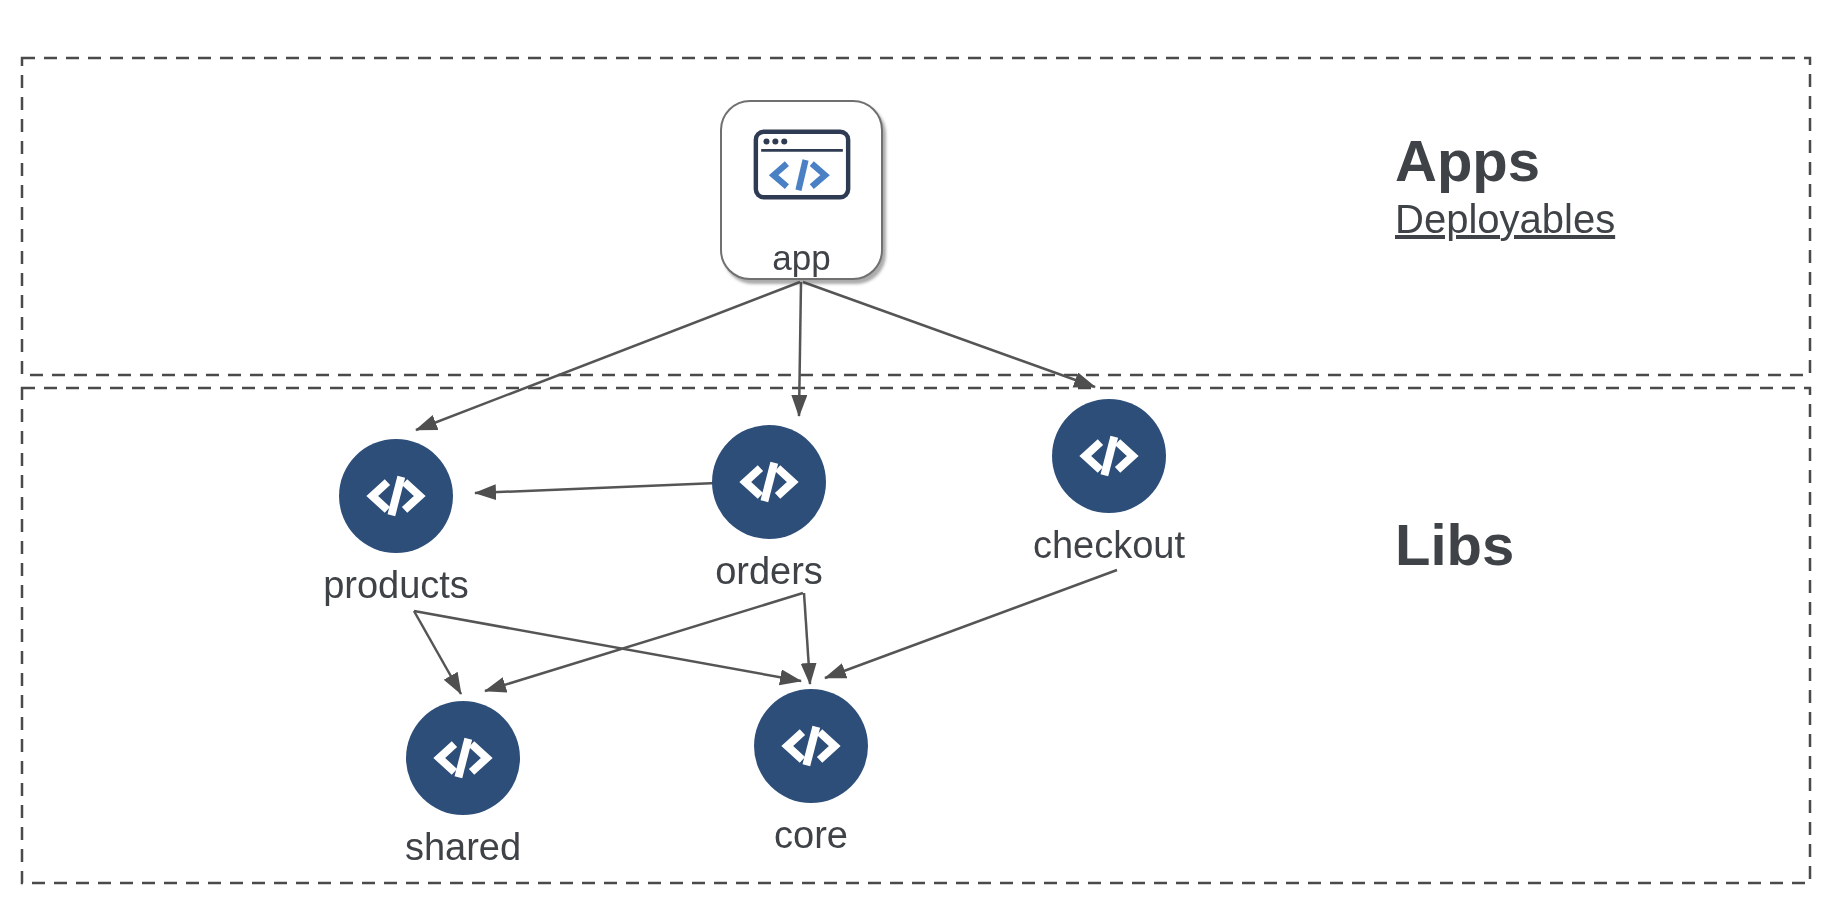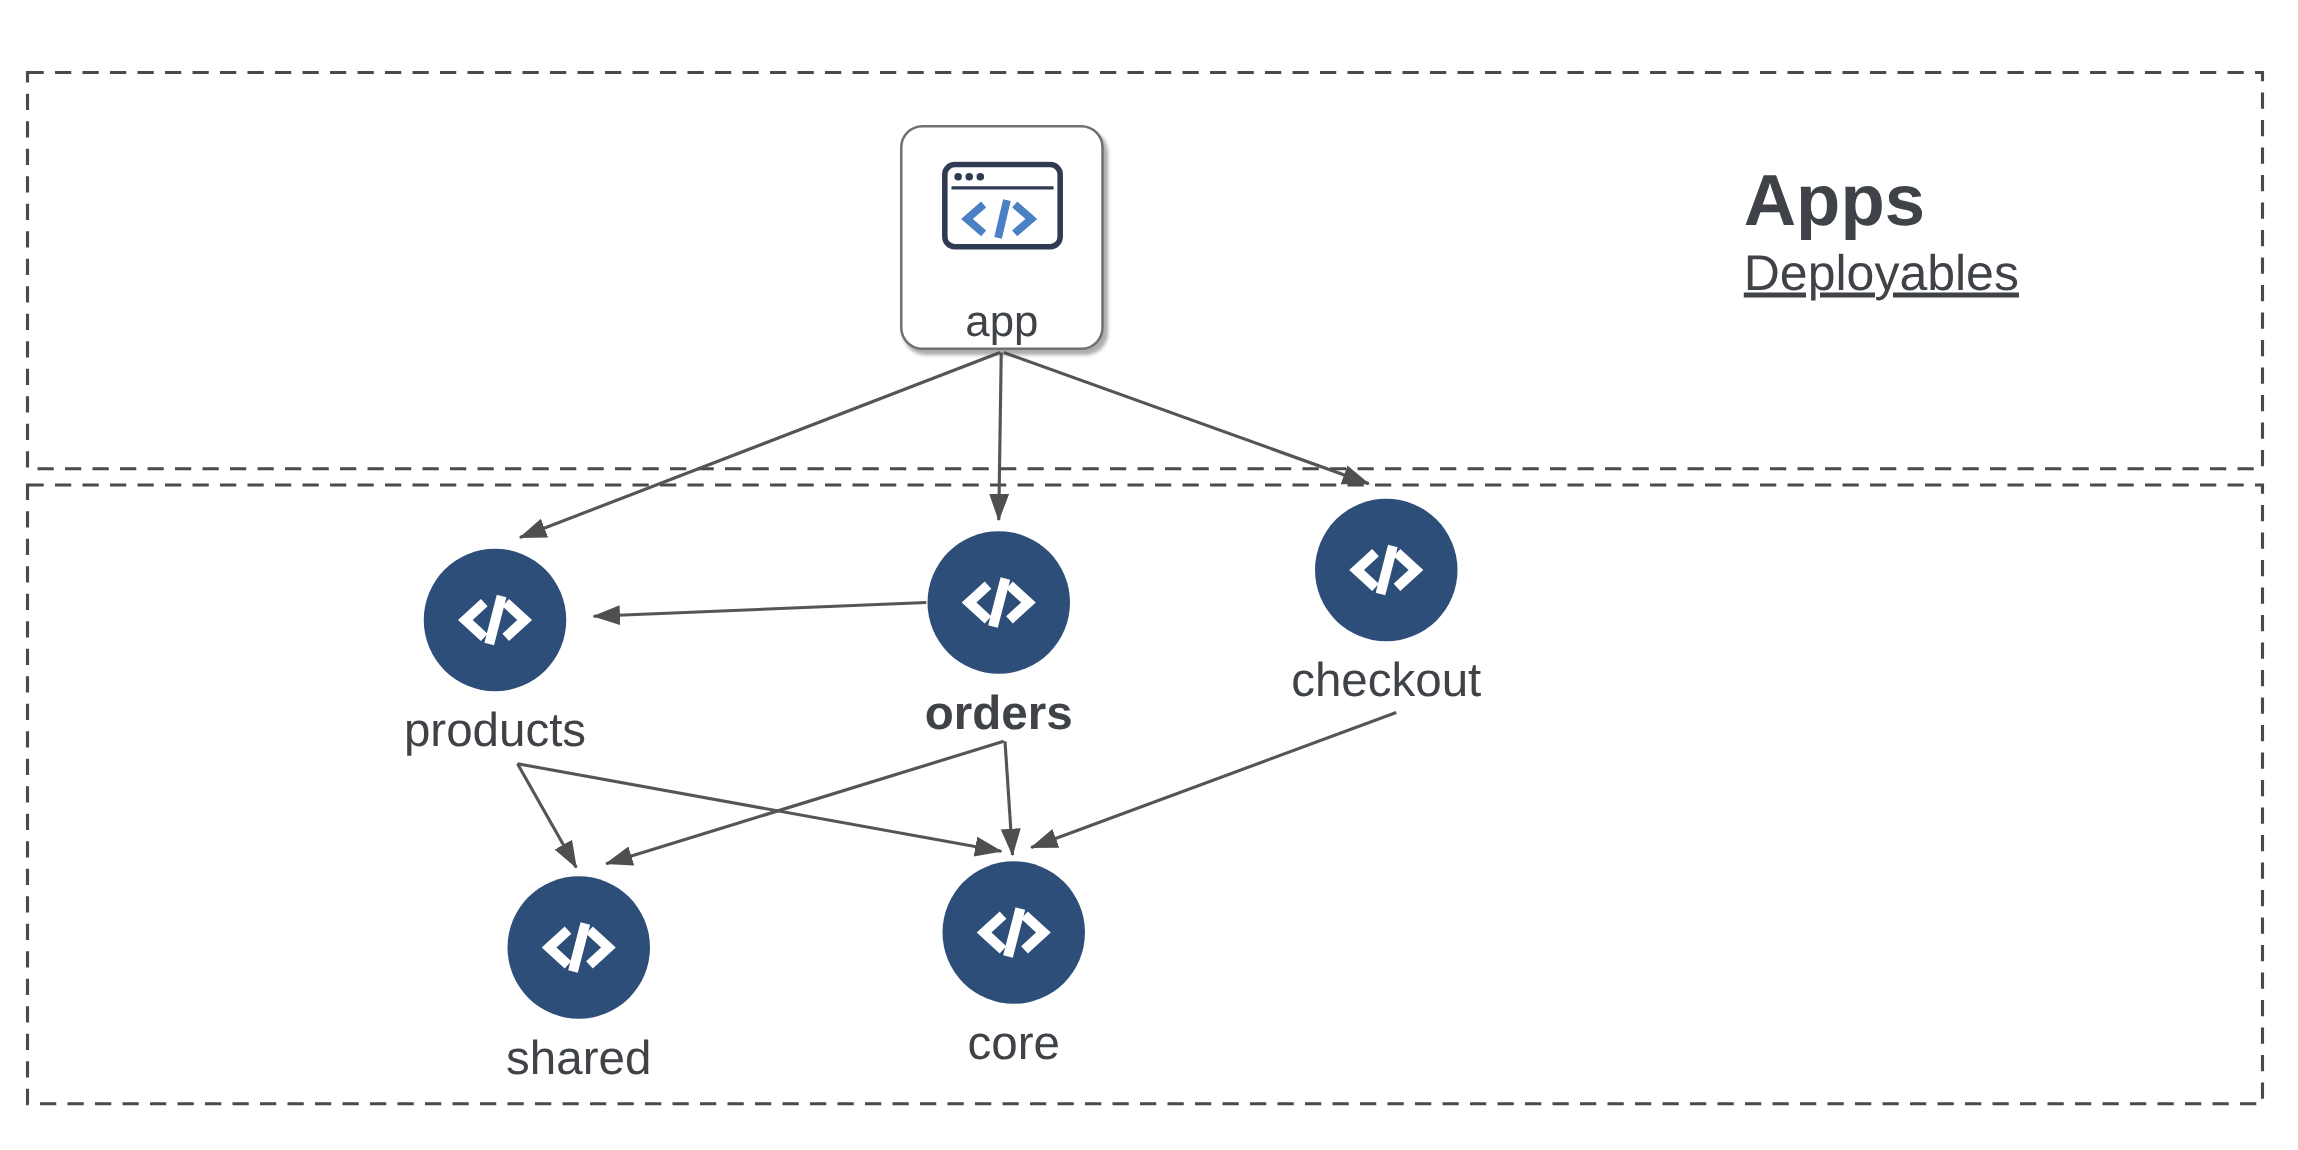--- a/index.html
+++ b/index.html
@@ -59,21 +59,21 @@
   .section-label.apps { left: 1395px; top: 126px; }
   .section-label.libs { left: 1395px; top: 510px; }
 
   
   .app-card {
     position: absolute;
     left: 720px; top: 100px;
     width: 163px; height: 180px;
     background: #ffffff;
     border: 2px solid var(--card-border);
-    border-radius: 18px;
+    border-radius: 30px;
     box-shadow: 3px 4px 3px rgba(70,70,70,0.45);
     display: flex;
     flex-direction: column;
     align-items: center;
     justify-content: flex-start;
     padding-top: 27px;
     gap: 31px;
   }
   .app-card .node-label {
     margin-top: 7px;
@@ -97,21 +97,21 @@
     align-items: center;
     justify-content: center;
   }
   .lib-node .node-label {
     margin-top: 11px;
     font-size: 38px;
     color: var(--text-dark);
     white-space: nowrap;
   }
   .node-products { left: 296px; top: 439px; }
-  .node-orders   { left: 699px; top: 425px; font-weight: bold; }
+  .node-orders   { left: 669px; top: 425px; }
   .node-checkout { left: 1009px; top: 399px; }
   .node-shared   { left: 363px; top: 701px; }
   .node-core     { left: 711px; top: 689px; text-align: center; }
 
   .code-glyph { stroke: #ffffff; stroke-width: 12; fill: none; stroke-linecap: butt; stroke-linejoin: miter; }
   .browser-frame { stroke: var(--icon-navy); fill: none; }
   .browser-dot { fill: var(--icon-navy); }
   .browser-code { stroke: var(--icon-blue); fill: none; stroke-linecap: butt; stroke-linejoin: miter; }
 </style>
 </head>
@@ -138,20 +138,21 @@
     <line class="edge" x1="803" y1="593" x2="485" y2="691" marker-end="url(#arrow)"></line>
     <line class="edge" x1="804" y1="593" x2="810" y2="684" marker-end="url(#arrow)"></line>
     <line class="edge" x1="1117" y1="570" x2="825" y2="678" marker-end="url(#arrow)"></line>
   </svg>
 
   <div class="section-label apps">
     <div class="title">Apps</div>
     <div class="subtitle">Deployables</div>
   </div>
   <div class="section-label libs">
+    <div class="title">Libs</div>
   </div>
 
   <div class="app-card">
     <svg width="110" height="80" viewBox="0 0 110 80">
       <rect class="browser-frame" x="3" y="3" width="104" height="74" rx="9" stroke-width="5"></rect>
       <circle class="browser-dot" cx="15" cy="14" r="3.4"></circle>
       <circle class="browser-dot" cx="25" cy="14" r="3.4"></circle>
       <circle class="browser-dot" cx="35" cy="14" r="3.4"></circle>
       <line class="browser-frame" x1="9" y1="24" x2="101" y2="24" stroke-width="3"></line>
       <polyline class="browser-code" points="38,39 23,52 38,65" stroke-width="7"></polyline>

